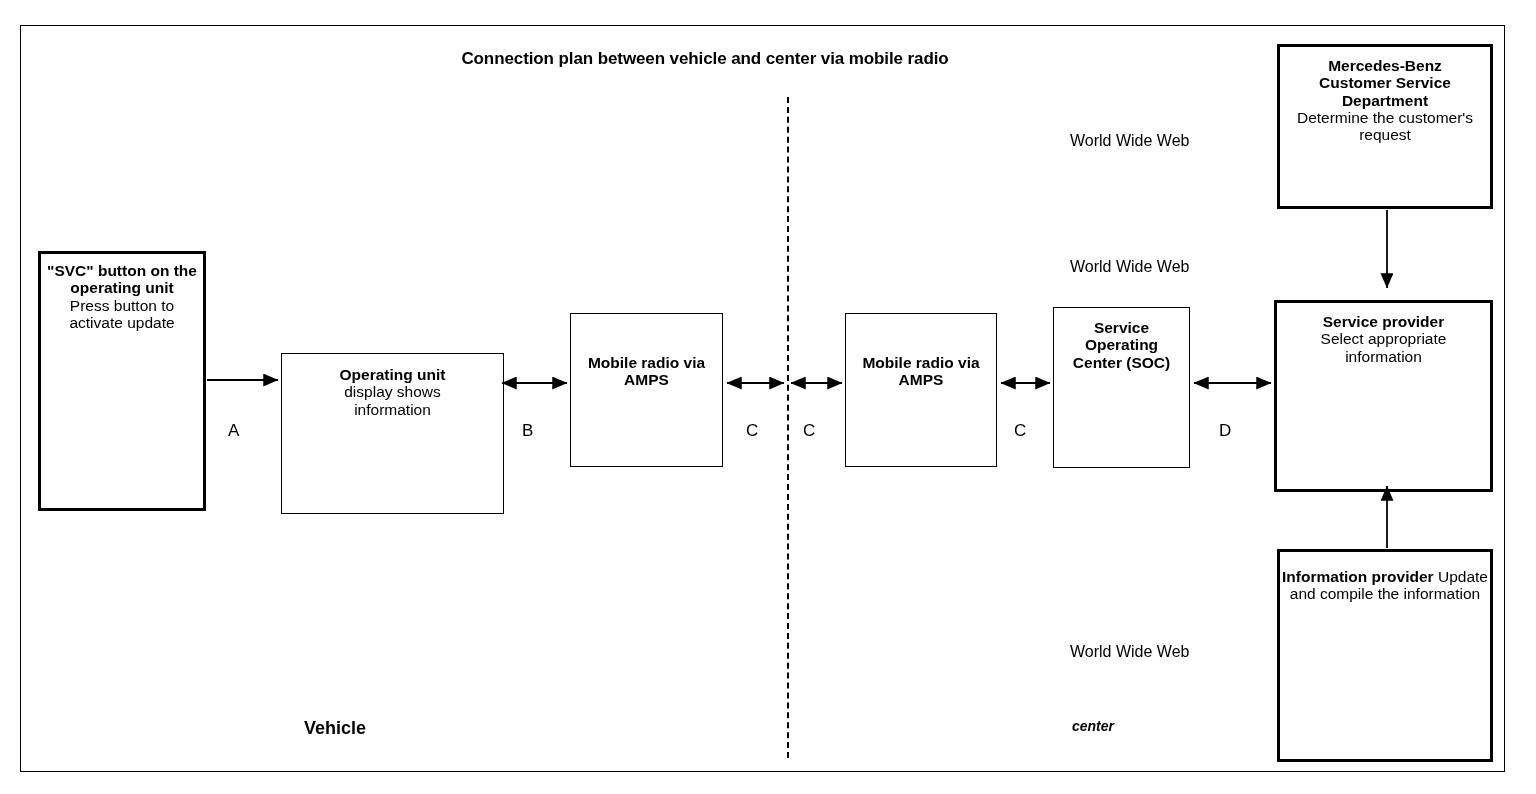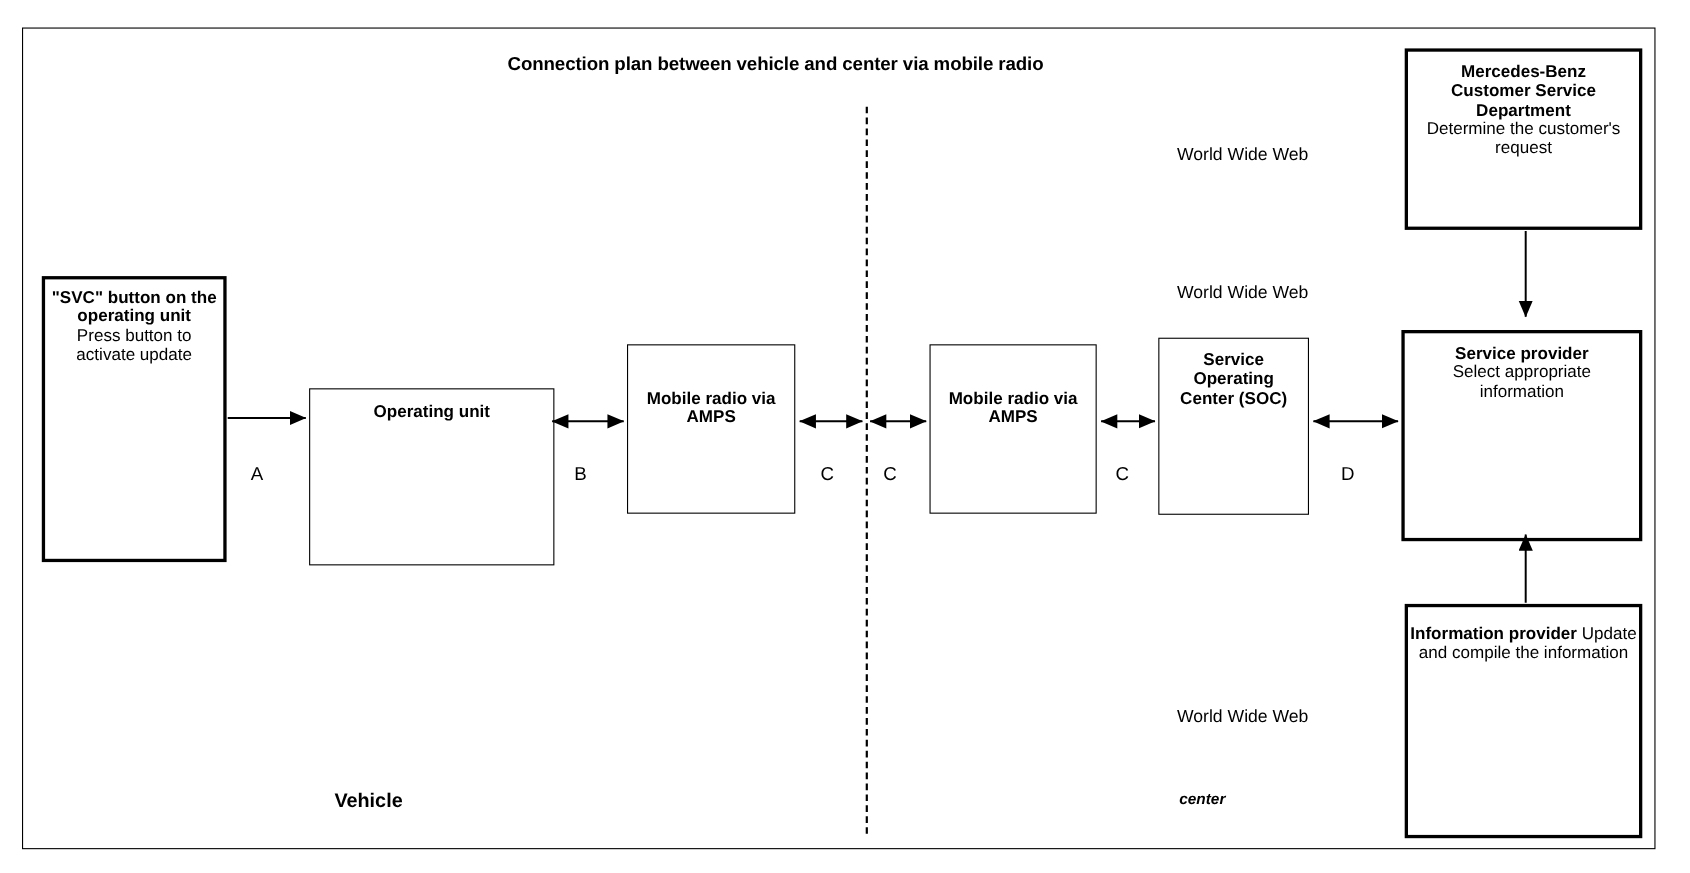--- a/index.html
+++ b/index.html
@@ -111,20 +111,21 @@
   <div class="box thick" style="left:38px; top:251px; width:168px; height:260px;">
     <div class="inner" style="top:8px; font-size:15.5px;">
       <div class="bold-line" style="padding:0 6px;">"SVC" button on the operating unit</div>
       <div class="norm-line" style="padding:0 8px;">Press button to activate update</div>
     </div>
   </div>
 
   <div class="box" style="left:281px; top:308px; width:223px; height:161px;margin-top:45px;">
     <div class="inner" style="top:12px; font-size:15.5px;">
       <div class="bold-line">Operating unit</div>
+      <div class="norm-line" style="padding:0 22px;">display shows information</div>
     </div>
   </div>
 
   <div class="box" style="left:570px; top:313px; width:153px; height:154px;">
     <div class="inner" style="top:40px; font-size:15.5px;">
       <div class="bold-line" style="padding:0 14px;">Mobile radio via AMPS</div>
     </div>
   </div>
 
   <div class="box" style="left:845px; top:313px; width:152px; height:154px;">

